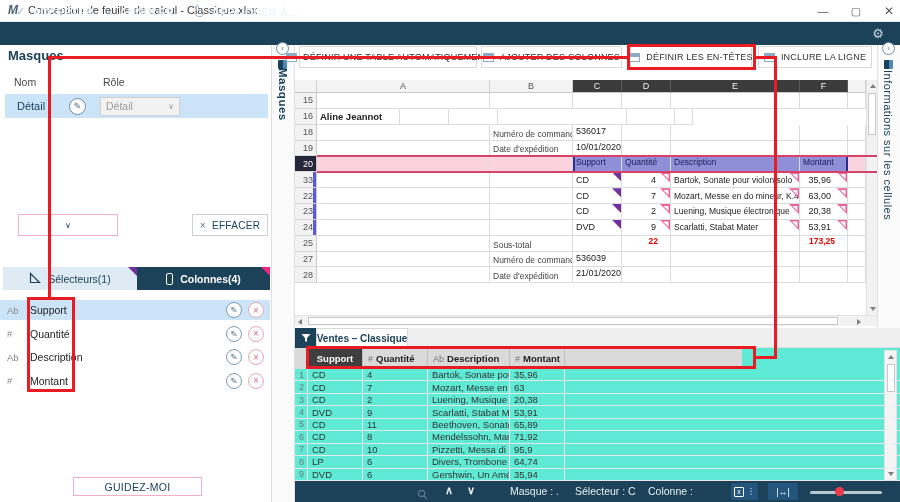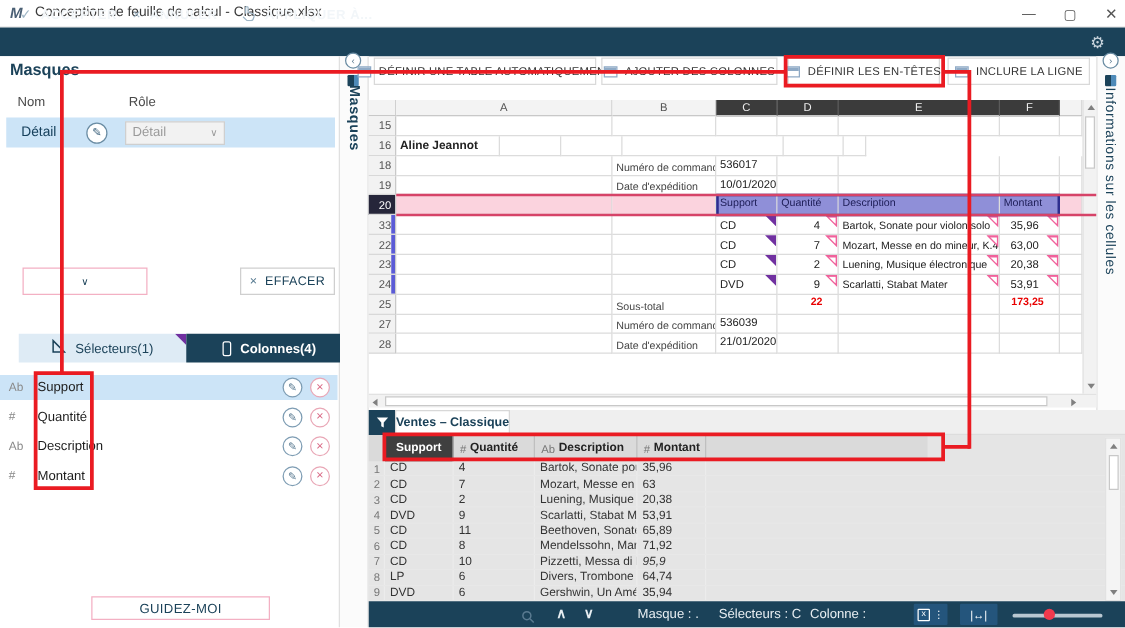--- a/index.html
+++ b/index.html
@@ -32,35 +32,35 @@
   #mask-name{margin-left:12px;font-size:11px;color:#16405C;width:52px;}
   .circ-ico{width:17px;height:17px;border:1px solid #6A8CA3;border-radius:50%;display:flex;align-items:center;justify-content:center;color:#3F647E;font-size:9px;background:#fff;flex:0 0 auto;}
   #role-dd{margin-left:14px;width:80px;height:19px;background:#F2F2F2;border:1px solid #CFCFCF;display:flex;align-items:center;justify-content:space-between;padding:0 5px;font-size:10.5px;color:#9A9A9A;}
   #role-dd .chev{color:#9A9A9A;font-size:8px;}
   .pinkbtn{border:1px solid #F3B0C3;background:#fff;color:#1B4259;font-size:10px;letter-spacing:.3px;display:flex;align-items:center;justify-content:center;gap:6px;}
   .graybtn{border:1px solid #CFCFCF;background:#fff;color:#1B4259;font-size:10px;letter-spacing:.3px;display:flex;align-items:center;justify-content:center;gap:6px;}
   #btn-newmask{left:18px;top:214px;width:100px;height:22px;}
   #btn-clear{left:192px;top:214px;width:76px;height:22px;}
   #btn-clear .x{color:#54788F;font-size:10px;}
   
-  .lp-tab{top:267px;height:23px;display:flex;align-items:center;justify-content:center;gap:7px;font-size:10.5px;position:absolute;overflow:hidden;margin-left:12px;}
+  .lp-tab{top:267px;height:23px;display:flex;align-items:center;justify-content:center;gap:7px;font-size:10.5px;position:absolute;overflow:hidden;}
   #tab-selectors{left:3px;width:134px;background:#DEEBF5;color:#1B4259;}
   #tab-columns{left:137px;width:133px;background:#1B4259;color:#fff;font-weight:600;}
   .corner{position:absolute;top:0;right:0;width:0;height:0;border-top:9px solid #7030A0;border-left:9px solid transparent;}
   #tab-columns .corner{border-top-color:#F0257F;}
   .col-ico{width:7px;height:12px;border:1.3px solid #fff;border-radius:2px;}
   
   .lp-row{left:0;width:270px;height:20px;display:flex;align-items:center;position:absolute;}
   .lp-row.sel{background:#CCE4F7;}
   .lp-type{width:24px;text-align:left;padding-left:7px;font-size:9.5px;color:#8A8A8A;}
   .lp-name{flex:1;font-size:10.5px;color:#1D1D1D;padding-left:6px;}
   .lp-ico{width:16px;height:16px;border-radius:50%;display:flex;align-items:center;justify-content:center;font-size:8.5px;margin-right:6px;background:#fff;}
   .lp-edit{border:1px solid #7D9CB3;color:#4A6E87;}
   .lp-del{border:1px solid #E9A7B6;color:#D96A86;font-size:10px;}
-  #btn-guide{left:73px;top:477px;width:143px;height:19px;font-size:10.5px;}
+  #btn-guide{left:73px;top:477px;width:129px;height:19px;font-size:10.5px;}
 
   
   #lstrip{left:272px;top:45px;width:23px;height:457px;background:#FBFBFB;border-right:1px solid #E0E0E0;}
   #rstrip{left:877px;top:45px;width:23px;height:283px;background:#FBFBFB;border-left:1px solid #E0E0E0;}
   .vtext{writing-mode:vertical-rl;color:#1B4259;font-size:11.5px;font-weight:bold;letter-spacing:.5px;}
   #lstrip-text{left:277px;top:68px;}
   #rstrip-text{left:882px;top:70px;font-weight:400;font-size:11px;}
   .circ-sm{width:13px;height:13px;border:1px solid #6A8CA3;border-radius:50%;display:flex;align-items:center;justify-content:center;color:#5A7A90;font-size:8px;background:#fff;}
   #lstrip-collapse{left:276px;top:42px;} #rstrip-collapse{left:882px;top:42px;}
   .mini-grid{width:9px;height:9px;background:linear-gradient(90deg,#1B4259 55%,#4E8AB8 55%);border-radius:1px;}
@@ -101,21 +101,21 @@
   #vscroll{left:866px;top:80px;width:11px;height:235px;border-left:1px solid #E2E2E2;}
   #hscroll{left:295px;top:315px;width:582px;height:11px;border-top:1px solid #E2E2E2;}
   .arr{width:0;height:0;position:absolute;}
   .arr.up{border-left:3px solid transparent;border-right:3px solid transparent;border-bottom:4px solid #808080;}
   .arr.dn{border-left:3px solid transparent;border-right:3px solid transparent;border-top:4px solid #808080;}
   .arr.lf{border-top:3px solid transparent;border-bottom:3px solid transparent;border-right:4px solid #808080;}
   .arr.rt{border-top:3px solid transparent;border-bottom:3px solid transparent;border-left:4px solid #808080;}
   .thumb{background:#fff;border:1px solid #C8C8C8;position:absolute;}
 
   
-  #tablepanel{left:295px;top:328px;width:605px;height:153px;background:#e5e5e5;}
+  #tablepanel{left:295px;top:328px;width:605px;height:153px;background:#5eead4;}
   #ttabbar{position:absolute;left:0;top:0;width:605px;height:20px;background:#EFEFEF;border-bottom:1px solid #DDD;}
   #ttab-ico{position:absolute;left:0;top:0;width:21px;height:20px;background:#1B4259;display:flex;align-items:center;justify-content:center;}
   #ttab{position:absolute;left:21px;top:0;width:92px;height:20px;background:#fff;border:1px solid #D8D8D8;border-bottom:none;display:flex;align-items:center;justify-content:center;font-size:10px;font-weight:bold;color:#1B4259;white-space:nowrap;}
   #thead{position:absolute;left:0;top:20px;width:447px;height:21px;background:#DADADA;display:flex;}
   .th{height:21px;border-right:1px solid #BFBFBF;display:flex;align-items:center;font-size:9.5px;color:#222;font-weight:600;padding-left:5px;gap:3px;flex:0 0 auto;}
   .th .ty{color:#777;font-weight:400;font-size:9px;}
   .th.sel{background:#3F3F3F;color:#fff;justify-content:center;padding-left:0;}
   #trows{position:absolute;left:0;top:41px;width:605px;}
   .trow{display:flex;height:12.44px;border-bottom:1px solid #E8E8E8;}
   .td{font-size:9.5px;color:#333;display:flex;align-items:center;padding-left:4px;border-right:1px solid #ECECEC;overflow:hidden;white-space:nowrap;flex:0 0 auto;}
@@ -576,21 +576,21 @@
         <div class="td" style="width: 55px;">CD</div>
         <div class="td" style="width: 65px;">8</div>
         <div class="td" style="width: 82px;">Mendelssohn, March...</div>
         <div class="td" style="width: 55px;">71,92</div>
       </div>
       <div class="trow">
         <div class="td n" style="width: 13px;">7</div>
         <div class="td" style="width: 55px;">CD</div>
         <div class="td" style="width: 65px;">10</div>
         <div class="td" style="width: 82px;">Pizzetti, Messa di Re...</div>
-        <div class="td" style="width: 55px; font-style: italic;">95,9</div>
+        <div class="td" style="width: 55px;">95,9</div>
       </div>
       <div class="trow">
         <div class="td n" style="width: 13px;">8</div>
         <div class="td" style="width: 55px;">LP</div>
         <div class="td" style="width: 65px;">6</div>
         <div class="td" style="width: 82px;">Divers, Trombone mo...</div>
         <div class="td" style="width: 55px;">64,74</div>
       </div>
       <div class="trow">
         <div class="td n" style="width: 13px;">9</div>
@@ -610,21 +610,21 @@
 <div class="abs" id="statusbar">
   <span id="search-ico">
     <svg width="11" height="11" viewBox="0 0 11 11">
         <circle cx="4.5" cy="4.5" r="3.2" fill="none" stroke="#5A7A90" stroke-width="1.2"></circle>
         <line x1="7" y1="7" x2="10" y2="10" stroke="#5A7A90" stroke-width="1.2"></line>
       </svg>
   </span>
   <span class="nav-chev" id="nav-up">∧</span>
   <span class="nav-chev" id="nav-dn">∨</span>
   <span class="sb-label" id="lbl-masque">Masque : .</span>
-  <span class="sb-label" id="lbl-selecteur">Sélecteurs : C</span>
+  <span class="sb-label" id="lbl-selecteur">Sélecteur : C</span>
   <span class="sb-label" id="lbl-colonne">Colonne :</span>
   <span class="sb-btn" id="btn-excel">
     <span class="xl">x</span>
     <span class="dots">⋮</span>
   </span>
   <span class="sb-btn" id="btn-fit">|↔|</span>
   <span id="slider-track"></span>
   <span id="slider-handle"></span>
 </div>
 

